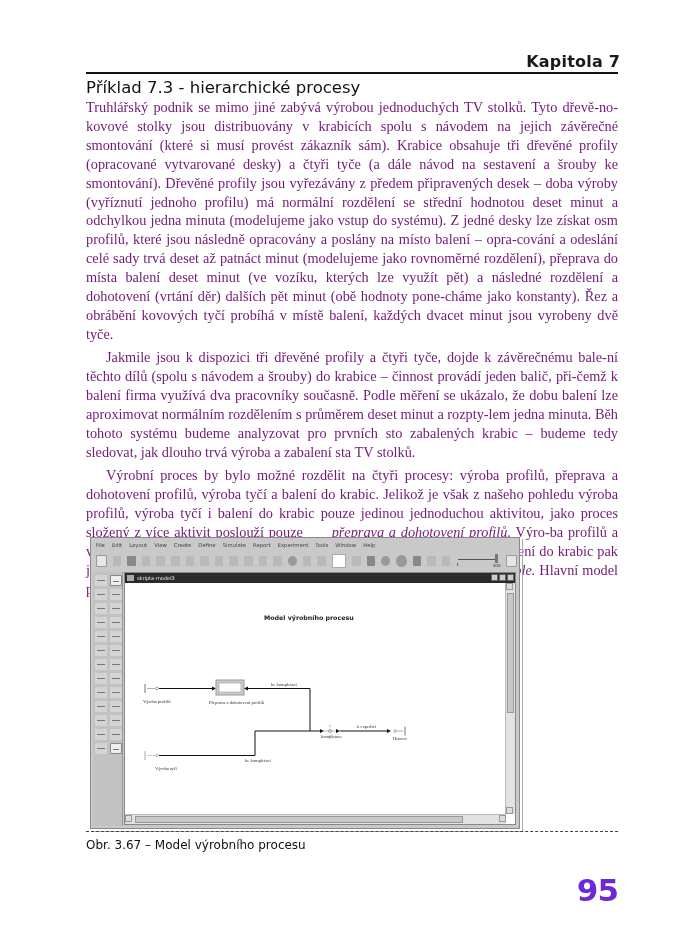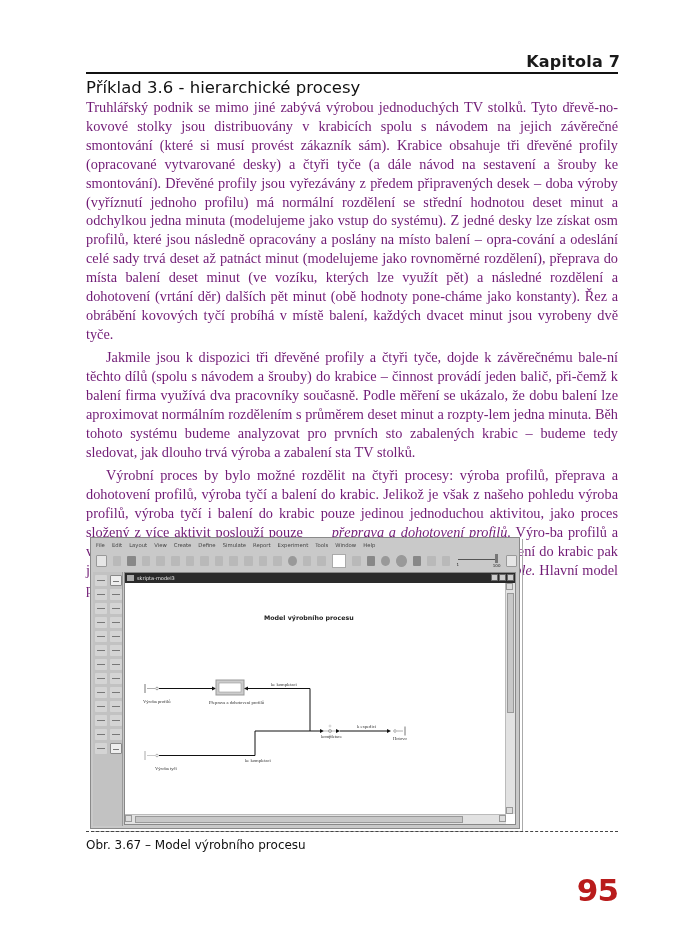--- a/index.html
+++ b/index.html
@@ -42,29 +42,29 @@
   .hscroll { position:absolute; left:0; right:9px; bottom:0; height:9px; background:#e2e2e2; border-top:1px solid #bbb; }
   .hscroll .thumb { position:absolute; left:10px; width:328px; top:1px; bottom:1px; background:#c8c8c8; border:1px solid #999; box-sizing:border-box; }
   .sbarrow { position:absolute; width:7px; height:7px; background:#ddd; border:1px solid #999; box-sizing:border-box; }
 
   .diagram { position:absolute; left:0; top:10px; }
   .diag-title { position:absolute; left:139px; top:41px; font-family:"DejaVu Sans", sans-serif; font-weight:bold; font-size:6.3px; color:#222; white-space:nowrap; }
   .dlbl { position:absolute; font-family:"Liberation Serif", serif; font-size:4.6px; color:#333; white-space:nowrap; }
 
   .dashed { position:absolute; left:86px; top:831px; width:532px; border-top:1.5px dashed #444; }
   .caption { position:absolute; left:86px; top:838px; font-family:"DejaVu Sans", sans-serif; font-size:12px; color:#111; }
-  .page-num { position:absolute; right:82px; top:872px; font-family:"DejaVu Sans", sans-serif; font-weight:bold; font-size:31px; color:#b91c1c; letter-spacing:-1px; }
+  .page-num { position:absolute; right:82px; top:872px; font-family:"DejaVu Sans", sans-serif; font-weight:bold; font-size:31px; color:#6d28d9; letter-spacing:-1px; }
 </style>
 </head>
 <body>
 
 <div class="chapter">Kapitola 7</div>
 <div class="top-rule"></div>
 
-<div class="heading">Příklad 3.6 - hierarchické procesy</div>
+<div class="heading">Příklad 7.3 - hierarchické procesy</div>
 
 <div class="body-text p1">
   <p>Truhlářský podnik se mimo jiné zabývá výrobou jednoduchých TV stolků. Tyto dřevě-no-kovové stolky jsou distribuovány v krabicích spolu s návodem na jejich závěrečné smontování (které si musí provést zákazník sám). Krabice obsahuje tři dřevěné profily (opracované vytvarované desky) a čtyři tyče (a dále návod na sestavení a šrouby ke smontování). Dřevěné profily jsou vyřezávány z předem připravených desek – doba výroby (vyříznutí jednoho profilu) má normální rozdělení se střední hodnotou deset minut a odchylkou jedna minuta (modelujeme jako vstup do systému). Z jedné desky lze získat osm profilů, které jsou následně opracovány a poslány na místo balení – opra-cování a odeslání celé sady trvá deset až patnáct minut (modelujeme jako rovnoměrné rozdělení), přeprava do místa balení deset minut (ve vozíku, kterých lze využít pět) a následné rozdělení a dohotovení (vrtání děr) dalších pět minut (obě hodnoty pone-cháme jako konstanty). Řez a obrábění kovových tyčí probíhá v místě balení,  každých dvacet minut  jsou vyrobeny dvě tyče.</p>
   <p class="indent">Jakmile jsou k dispozici tři dřevěné profily a čtyři tyče, dojde k závěrečnému bale-ní těchto dílů (spolu s návodem a šrouby) do krabice – činnost provádí jeden balič, při-čemž k balení firma využívá dva pracovníky současně. Podle měření se ukázalo, že dobu balení lze aproximovat normálním rozdělením s průměrem deset minut a rozpty-lem jedna minuta. Běh tohoto systému budeme analyzovat pro prvních sto zabalených krabic – budeme tedy sledovat, jak dlouho trvá výroba a zabalení sta TV stolků.</p>
   <p class="indent"><span>Výrobní proces by bylo možné rozdělit na čtyři procesy: výroba profilů, přeprava a dohotovení profilů, výroba tyčí a balení do krabic. Jelikož je však z našeho pohledu výroba profilů, výroba tyčí i balení do krabic pouze jedinou jednoduchou aktivitou, jako proces složený z více aktivit poslouží pouze </span><em>přeprava a dohotovení profilů.</em><span> Výro-ba profilů a výroba tyčí budou modelovány jako příchody daných entit do systému, balení do krabic pak jako „sestavení“ či přeměna těchto entit na entitu jinou – ikona </span><em>Assemble.</em><span> Hlavní model pak vypadá takto (obr. 7.39):</span></p>
 </div>
 
 <div class="win-shadow"></div>
 <div class="win">
   <div class="menubar">

